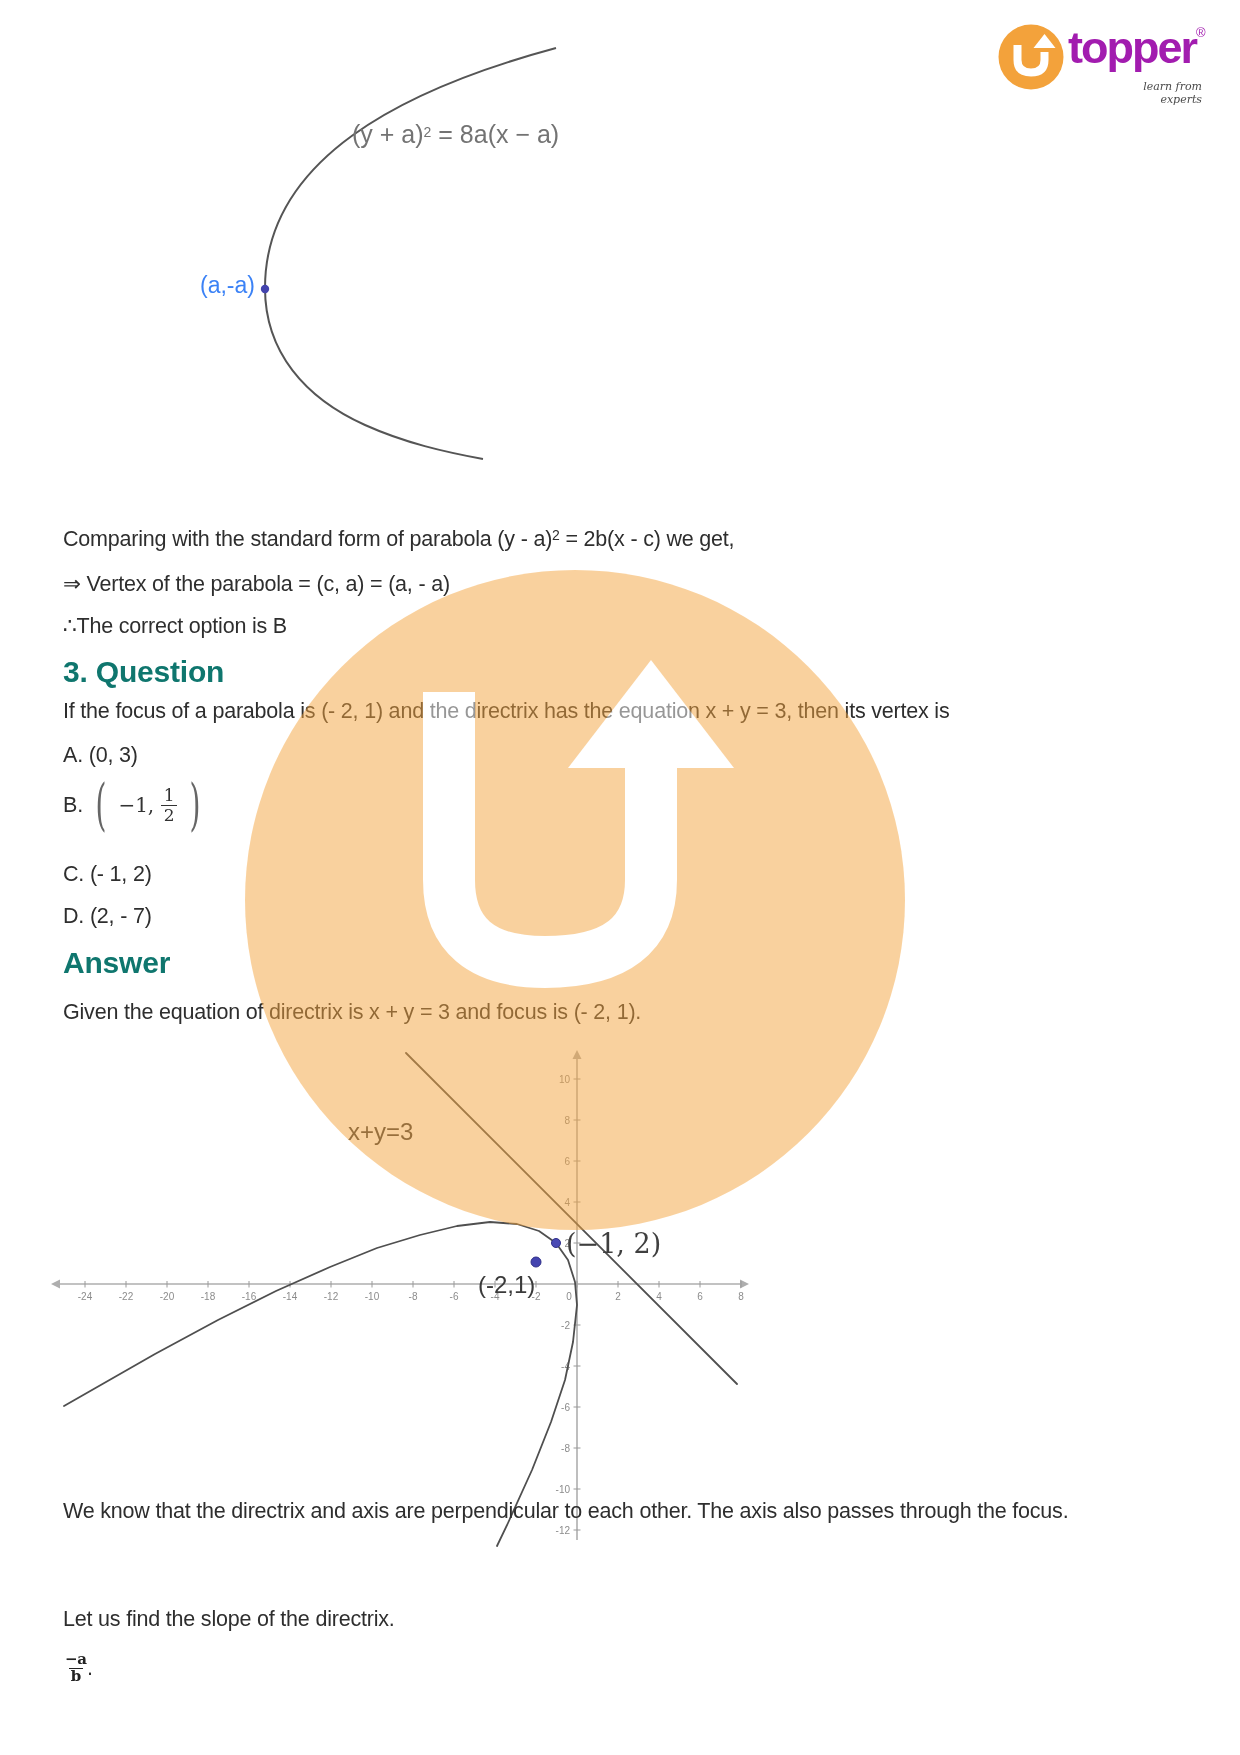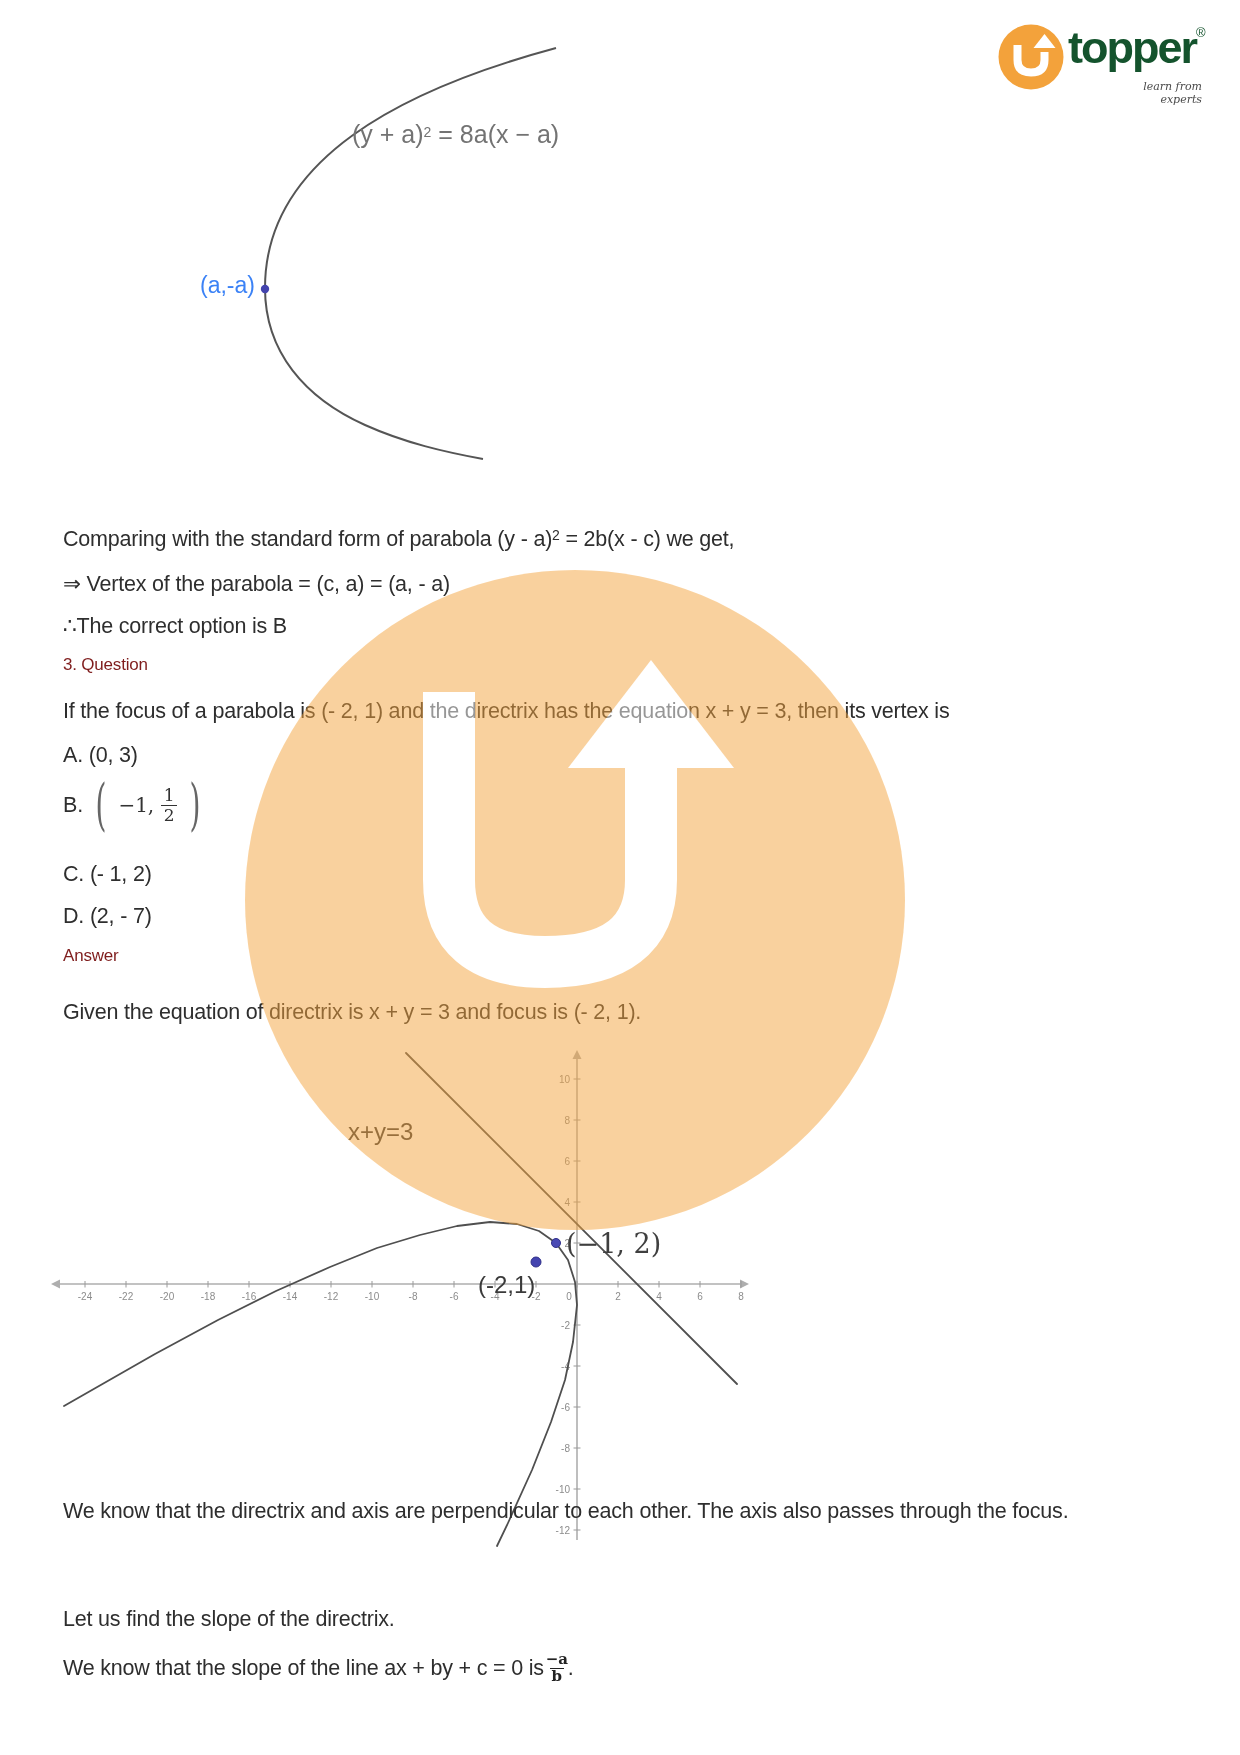--- a/index.html
+++ b/index.html
@@ -1,23 +1,23 @@
 <!DOCTYPE html>
 <html><head>
 <meta charset="utf-8">
 <style>
   html,body{margin:0;padding:0;background:#ffffff;}
   .page{position:relative;width:1240px;height:1755px;background:#ffffff;overflow:hidden;
         font-family:"Liberation Sans","DejaVu Sans",sans-serif;color:#2d2d2d;}
   .abs{position:absolute;}
   .para{position:absolute;left:63px;font-size:21.5px;letter-spacing:-0.2px;white-space:nowrap;color:#2e2e2e;}
-  .bold{font-weight:400;font-size:17px;color:#7f1d1d;}
+  .bold{font-weight:700;font-size:30px;color:#0f766e;}
   sup.sq{font-size:14px;vertical-align:6px;}
   
-  .brand{position:absolute;left:1068px;top:22px;font-size:45px;font-weight:700;letter-spacing:-2px;color:#14532d;white-space:nowrap;}
+  .brand{position:absolute;left:1068px;top:22px;font-size:45px;font-weight:700;letter-spacing:-2px;color:#a21caf;white-space:nowrap;}
   .brand .reg{font-size:13px;vertical-align:26px;letter-spacing:0;font-weight:400;}
   .tagline{position:absolute;left:1102px;top:80px;width:100px;text-align:right;font-family:"DejaVu Serif",serif;font-style:italic;font-size:11px;color:#4a4a4a;}
   
   .fig-label{position:absolute;font-size:25px;color:#737373;}
   .fig-vertex{position:absolute;font-size:23px;color:#3b82f6;}
   
   .optb{display:flex;align-items:center;gap:7px;}
   .bigparen{display:inline-block;font-family:"DejaVu Serif",serif;font-size:56px;font-weight:200;color:#666;transform:scaleX(.5);line-height:0.9;}
   .mathb{font-family:"DejaVu Serif",serif;font-size:20px;color:#333;}
   .frac{display:inline-flex;flex-direction:column;align-items:center;font-family:"DejaVu Serif",serif;font-size:17px;line-height:1.1;color:#333;}
@@ -155,21 +155,20 @@
     <circle cx="536" cy="1262" r="5" fill="#4444b0" stroke="#30308a" stroke-width="1"></circle>
 
     <text class="glabel-sans" x="348" y="1140">x+y=3</text>
     <text class="glabel-serif" x="566" y="1253">(−1, 2)</text>
     <text class="glabel-sans" x="478" y="1293" font-size="26">(-2,1)</text>
   </svg>
 
   <div class="para" style="top:1499px;">We know that the directrix and axis are perpendicular to each other. The axis also passes through the focus.</div>
   <div class="para" style="top:1607px;">Let us find the slope of the directrix.</div>
   <div class="para f3" style="top:1652px;">
-    <span>We know that the slope of the line ax + by + c = 0 is</span>
     <span class="sfrac">
         <span class="num">−a</span>
         <span class="den">b</span>
       </span>
     <span>.</span>
   </div>
 
   <svg class="watermark" width="700" height="700" viewBox="0 0 700 700">
     <circle cx="345" cy="340" r="330" fill="#F5A53F"></circle>
     <path d="M219,132 L219,320 Q219,402 315,402 Q421,402 421,320 L421,200" stroke="#ffffff" stroke-width="52" fill="none"></path>

